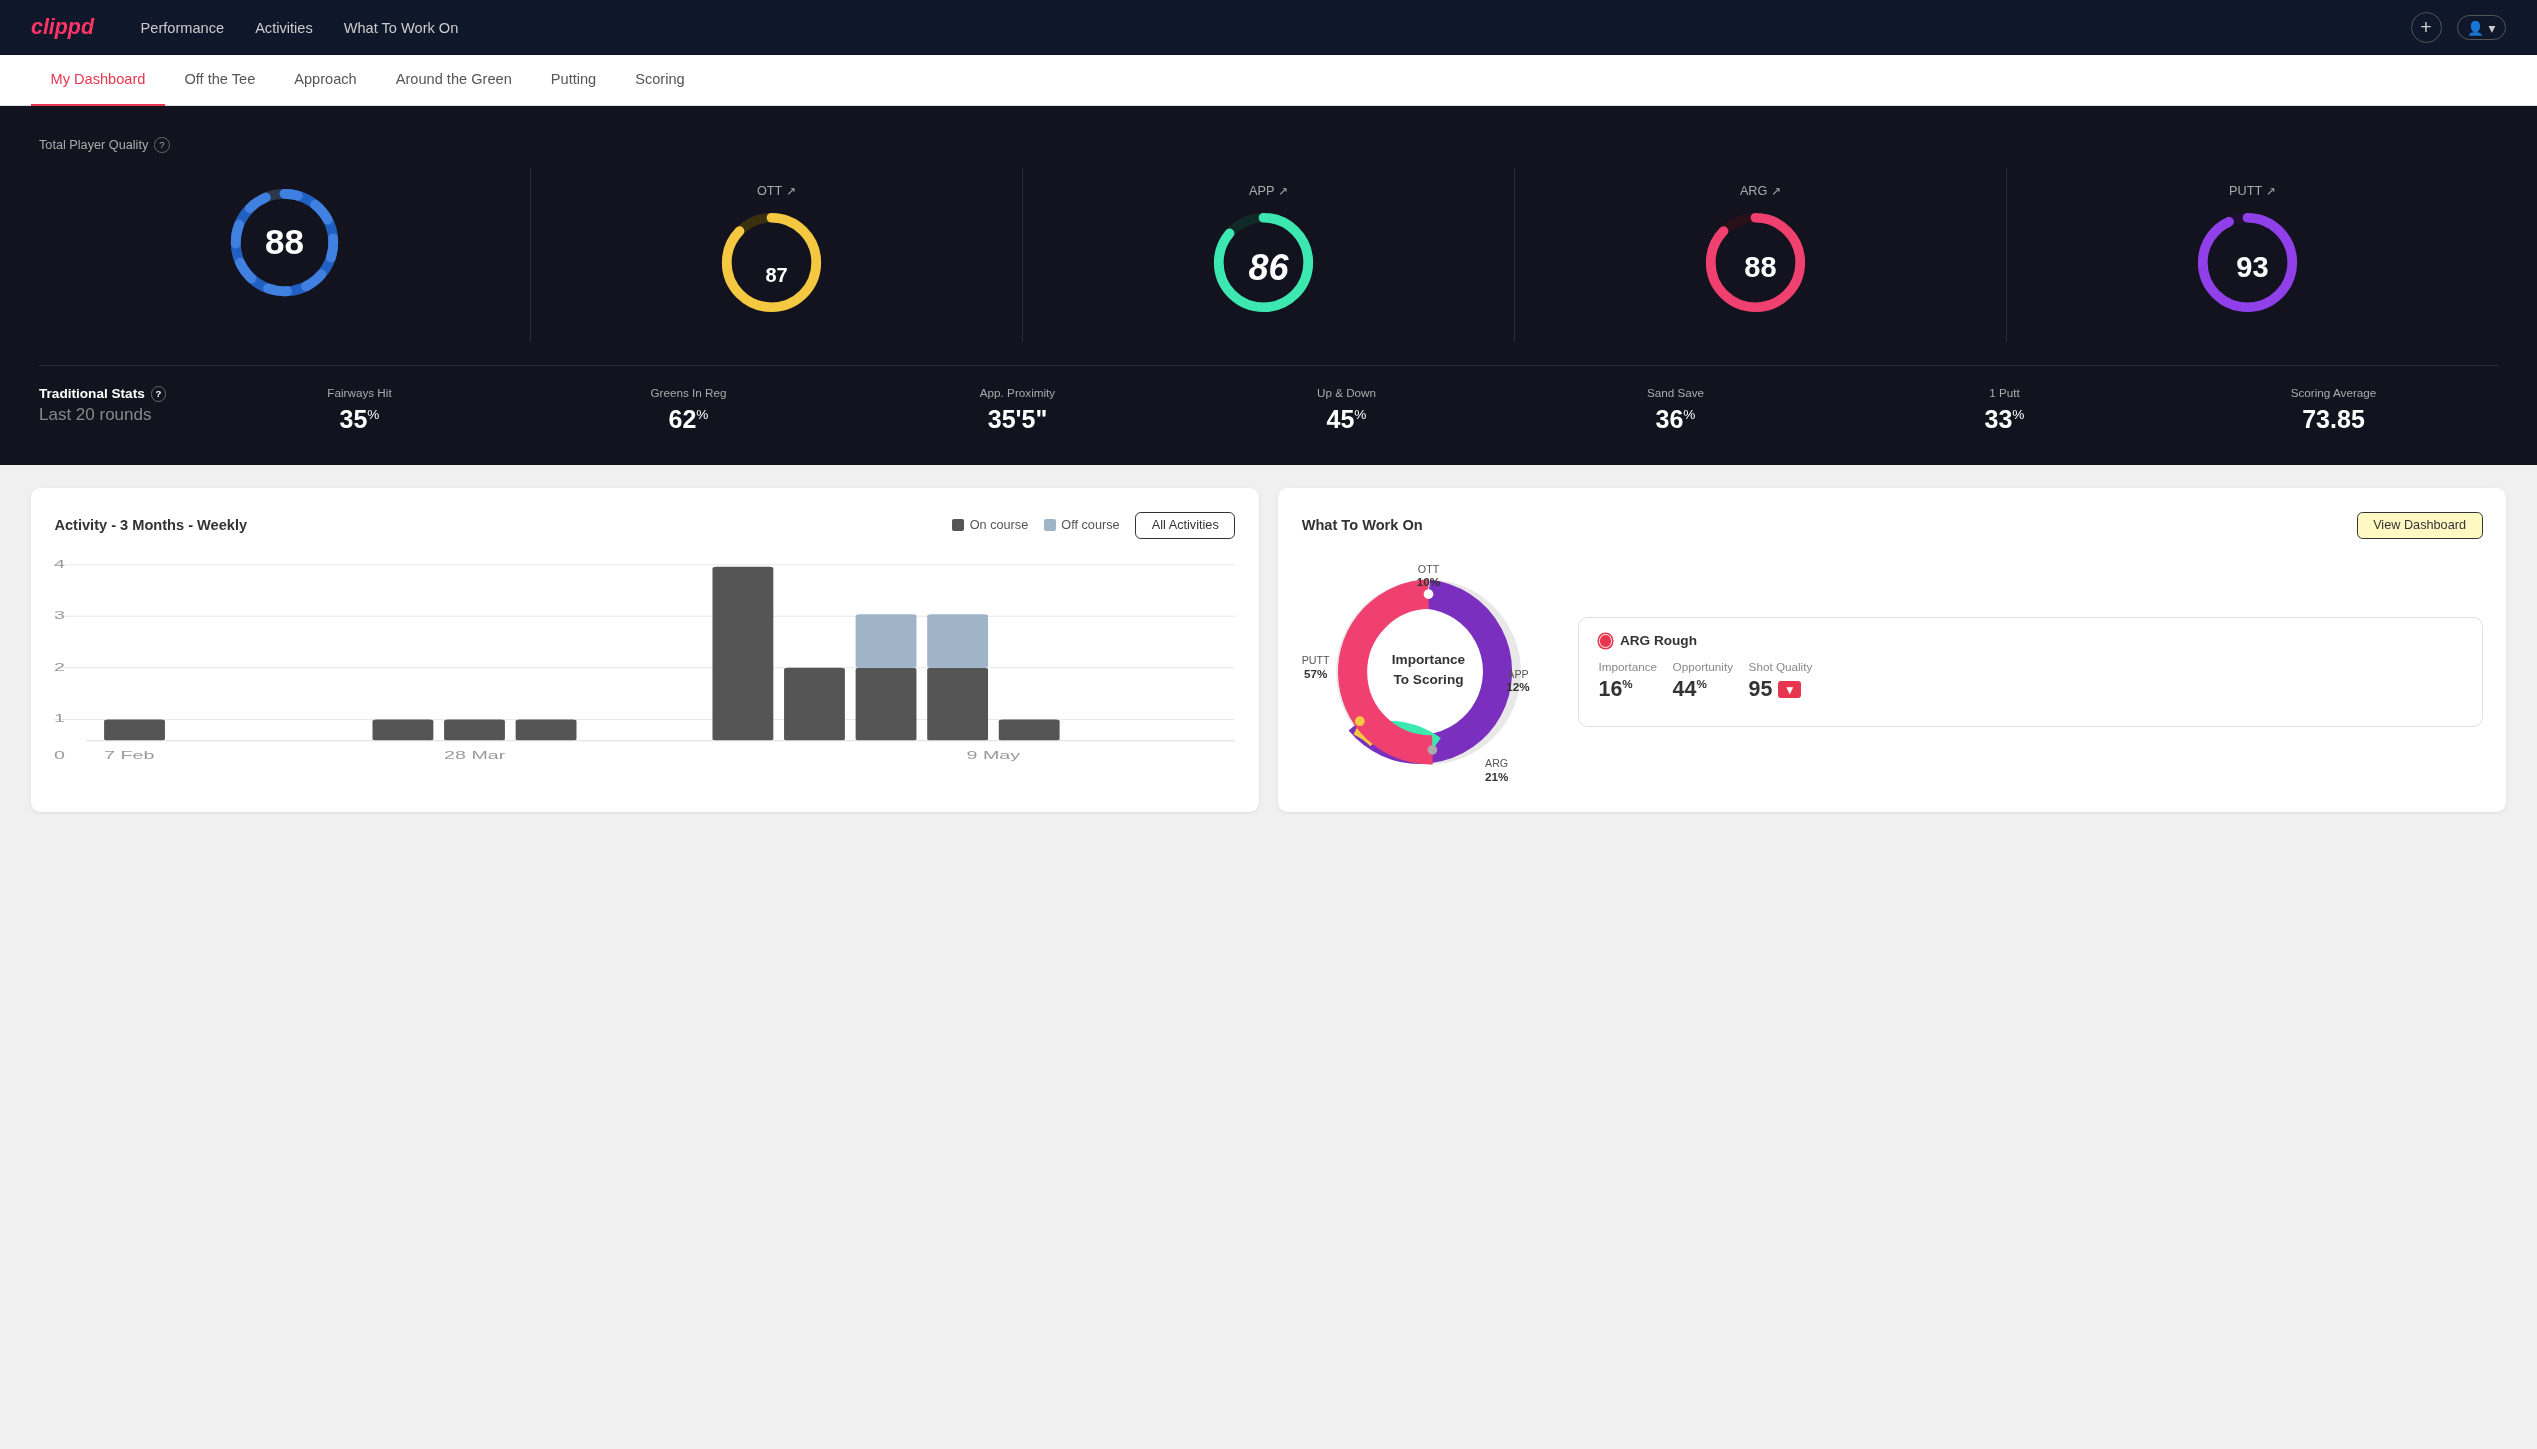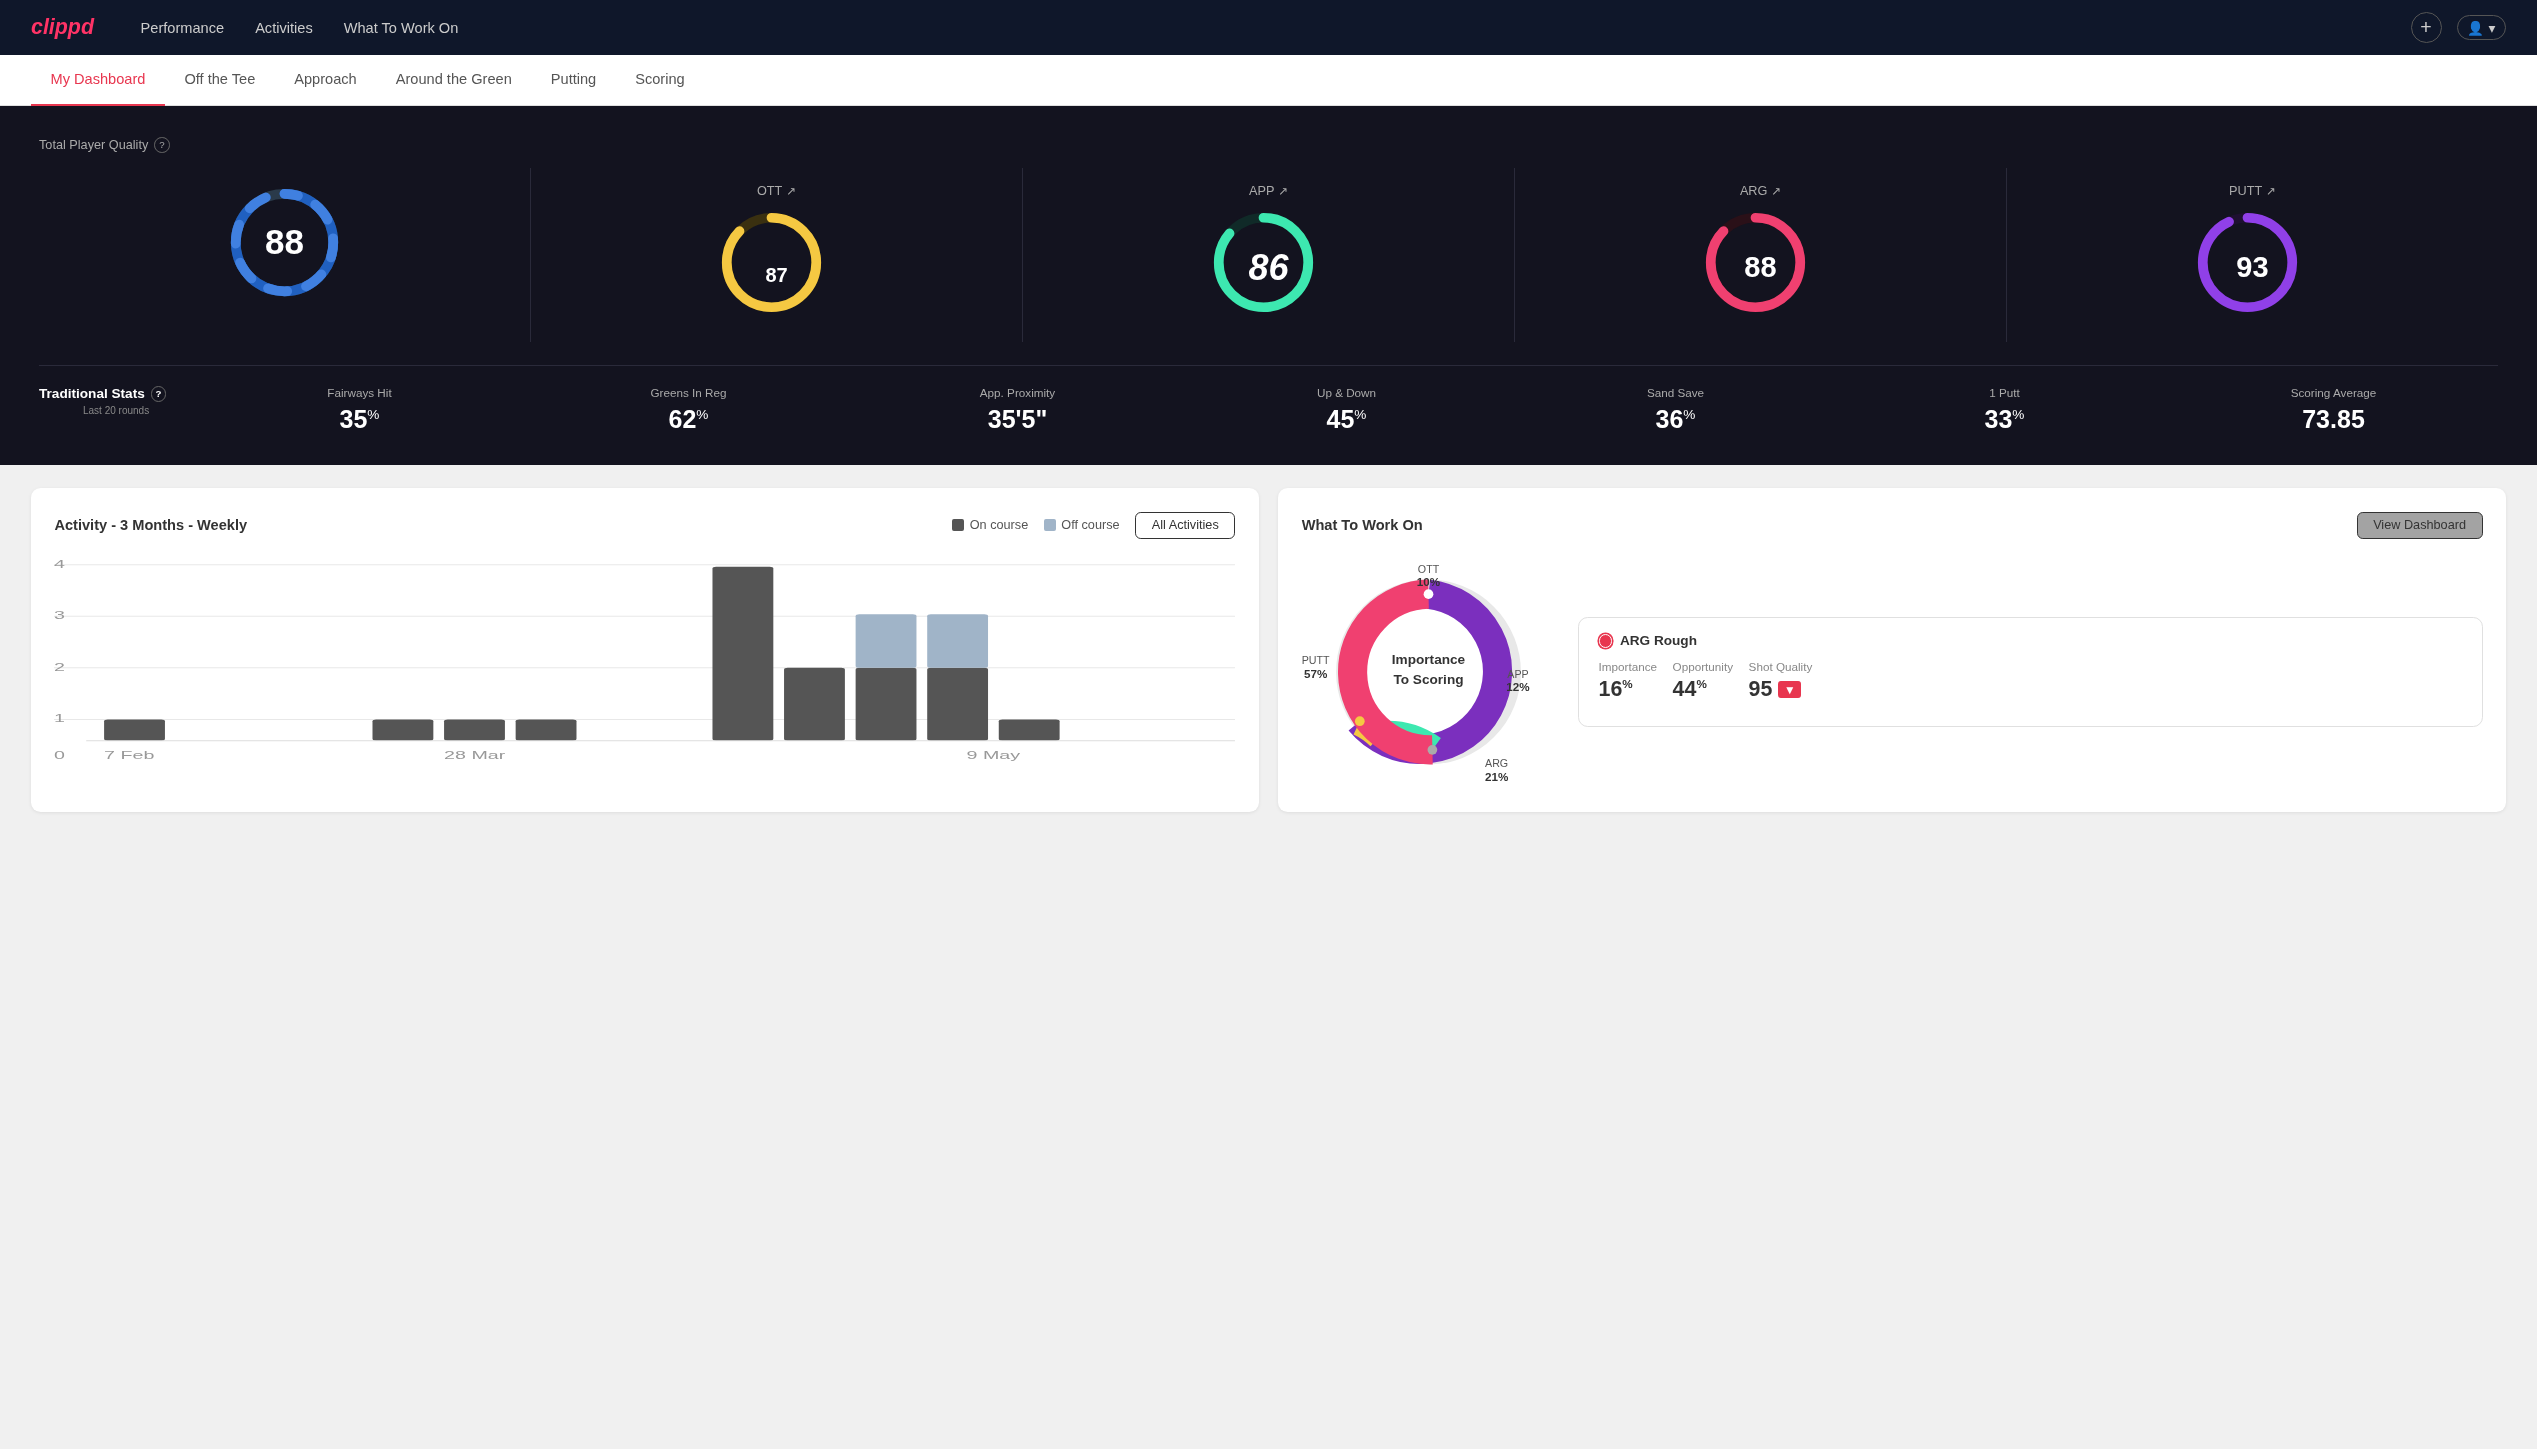--- a/index.html
+++ b/index.html
@@ -49,21 +49,21 @@
 
     
     .ring-container { position: relative; width: 117px; height: 117px; display: flex; align-items: center; justify-content: center; }
     .ring-container svg { position: absolute; top: 0; left: 0; }
     .ring-number { font-size: 35px; font-weight: 700; color: #fff; position: relative; z-index: 1; }
 
     
     .trad-stats { border-top: 1px solid #2a2a3a; margin-top: 23.4px; padding-top: 19.5px; display: flex; align-items: flex-start; gap: 0; }
     .trad-label { min-width: 156px; }
     .trad-label .title { font-size: 13.6px; font-weight: 600; color: #fff; display: flex; align-items: center; gap: 5.8px; text-align: center; }
-    .trad-label .subtitle { font-size: 10px; color: #888; margin-top: 3.9px; margin-left: 44px; }
+    .trad-label .subtitle { font-size: 17px; color: #888; margin-top: 3.9px; }
     .stat-items { display: flex; flex: 1; gap: 0; }
     .stat-item { flex: 1; text-align: center; }
     .stat-item .stat-name { font-size: 11.7px; color: #aaa; margin-bottom: 5.8px; }
     .stat-item .stat-val { font-size: 25px; font-weight: 700; color: #fff; }
     .stat-item .stat-val sup { font-size: 13.6px; font-weight: 400; }
 
     
     .bottom-row { display: flex; gap: 19.5px; padding: 23.4px 31px; background: #f0f0f0; }
     .card { background: #fff; border-radius: 9.7px; padding: 23.4px; flex: 1; color: #333; box-shadow: 0 1px 3.9px rgba(0,0,0,0.08); }
 
@@ -74,21 +74,21 @@
     .legend-item { display: flex; align-items: center; gap: 5.8px; font-size: 12.7px; color: #555; }
     .legend-dot { width: 11.7px; height: 11.7px; border-radius: 1.9px; }
     .btn-outline { border: 1.5px solid #333; border-radius: 5.8px; padding: 5.8px 15.6px; font-size: 12.7px; background: #fff; cursor: pointer; color: #333; }
 
     .chart-area { position: relative; height: 214px; margin-top: 7.8px; }
     .chart-svg { width: 100%; height: 100%; }
 
     
     .wtwo-header { display: flex; align-items: center; margin-bottom: 15.6px; }
     .wtwo-title { font-size: 14.6px; font-weight: 600; color: #333; flex: 1; }
-    .btn-view { border: 1.5px solid #333; border-radius: 5.8px; padding: 5.8px 15.6px; font-size: 12.7px; background: #a3a3a3; cursor: pointer; color: #333; }
+    .btn-view { border: 1.5px solid #333; border-radius: 5.8px; padding: 5.8px 15.6px; font-size: 12.7px; background: #fef9c3; cursor: pointer; color: #333; }
 
     .wtwo-body { display: flex; gap: 23.4px; align-items: center; }
 
     .info-card { background: #fff; border: 1.5px solid #e0e0e0; border-radius: 9.7px; padding: 15.6px 19.5px; flex: 1; }
     .info-card .ic-header { display: flex; align-items: center; gap: 7.8px; font-size: 13.6px; font-weight: 600; color: #333; margin-bottom: 11.7px; }
     .ic-dot { width: 11.7px; height: 11.7px; border-radius: 50%; background: #e8364f; }
     .ic-metrics { display: flex; gap: 15.6px; margin-bottom: 7.8px; }
     .ic-metric .mc-label { font-size: 11.7px; color: #888; margin-bottom: 3.9px; }
     .ic-metric .mc-val { font-size: 21.4px; font-weight: 700; color: #333; }
     .ic-metric .mc-val sup { font-size: 11.7px; }

